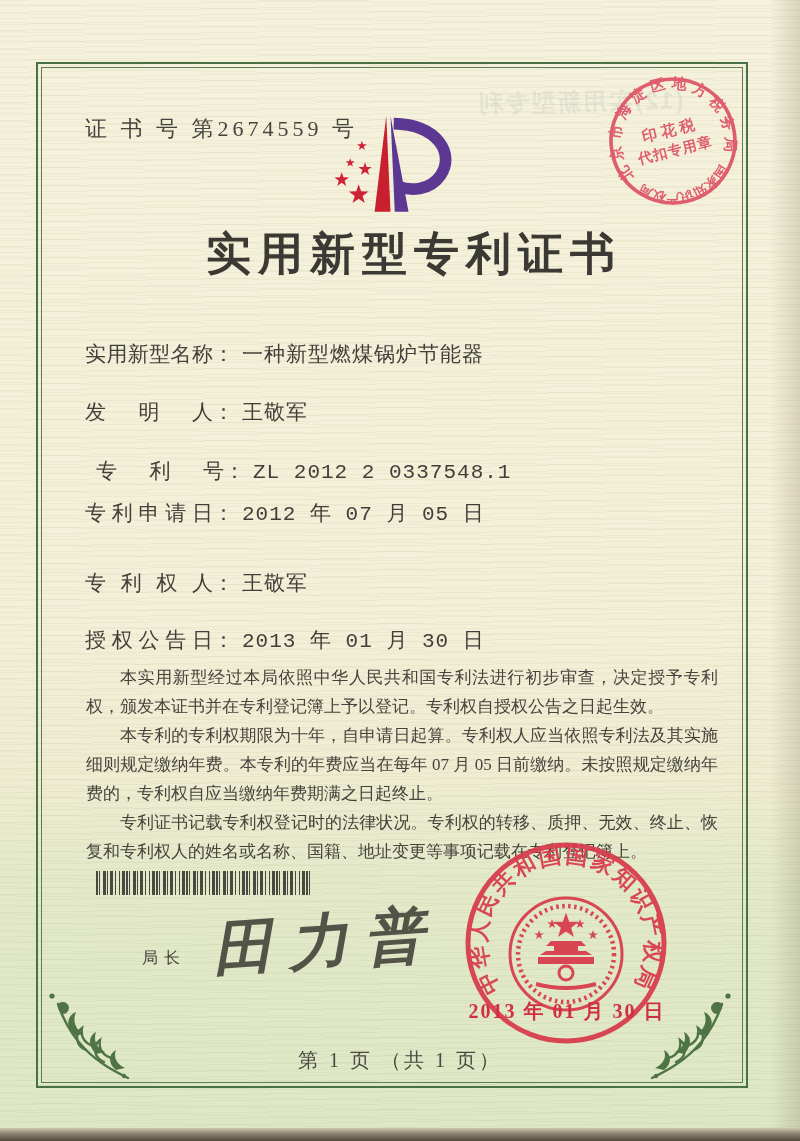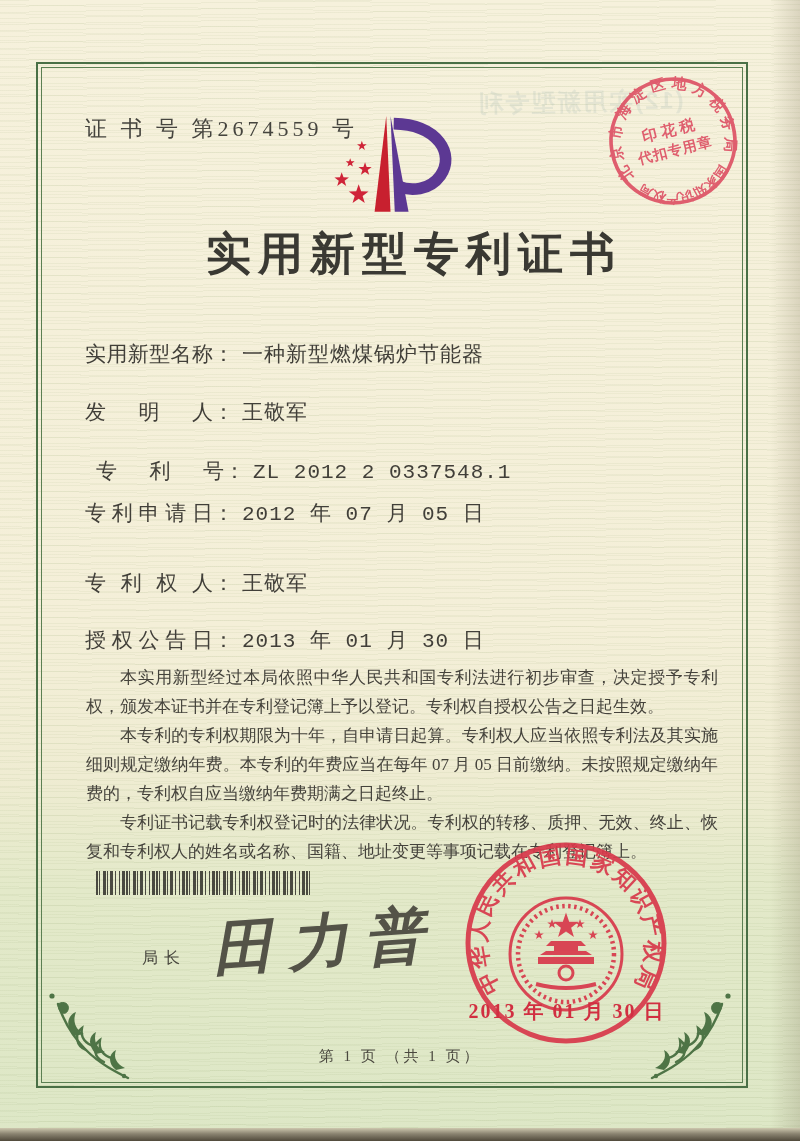--- a/index.html
+++ b/index.html
@@ -62,21 +62,21 @@
   .sig-name{position:absolute;left:212px;top:902px;font-size:60px;font-weight:bold;font-style:italic;
     font-family:"DejaVu Sans",sans-serif;letter-spacing:16px;color:#45433b;
     transform:rotate(-4deg);opacity:.9;}
 
   .tax-stamp{position:absolute;left:602px;top:70px;transform:rotate(-14deg);opacity:.9;}
   .office-seal{position:absolute;left:461px;top:838px;opacity:.92;}
   .seal-date{position:absolute;left:462px;top:998px;width:210px;text-align:center;
     font-size:20px;letter-spacing:2px;color:#d12f41;font-weight:bold;}
 
   .footer{position:absolute;left:0;top:1047px;width:100%;text-align:center;
-    font-size:15px;letter-spacing:3px;color:#4a483f;}
+    font-size:20px;letter-spacing:3px;color:#4a483f;}
 
   svg text{font-family:"Liberation Serif","DejaVu Serif",serif;}
 </style>
 </head>
 <body>
 
 <div class="page">
 
   <div class="frame"></div>
 

